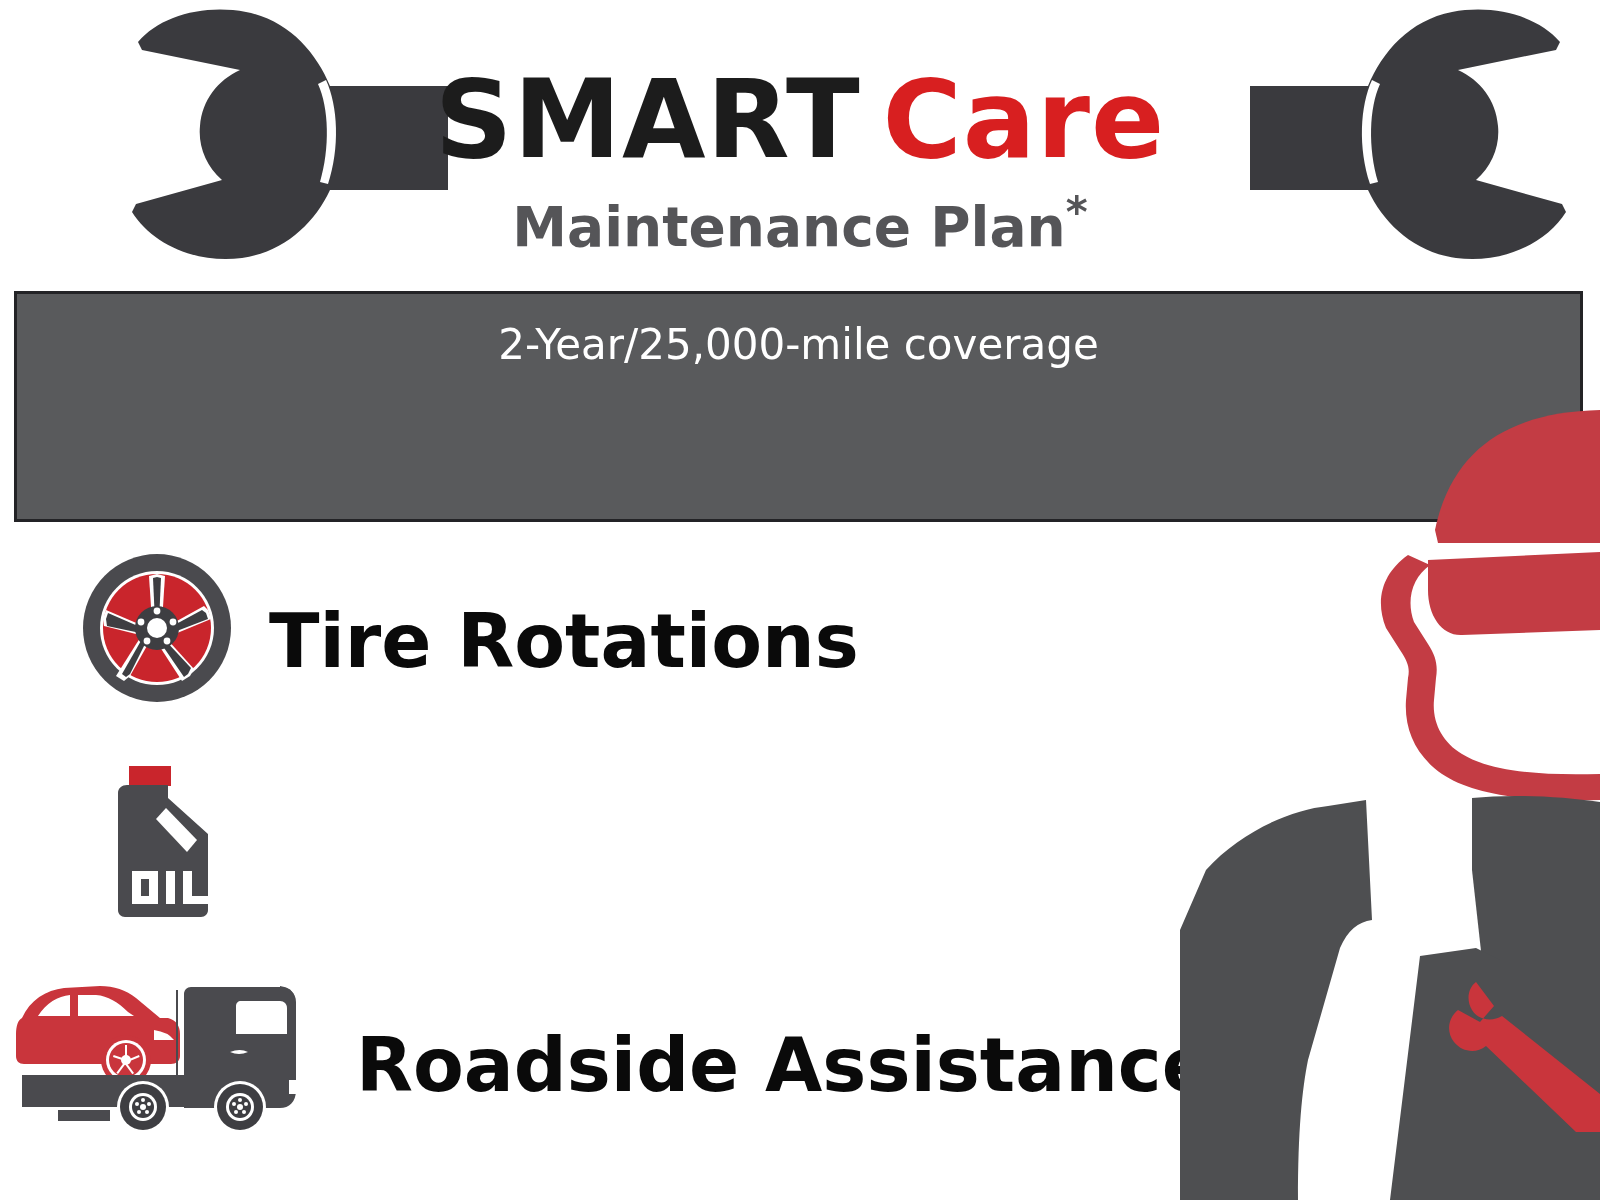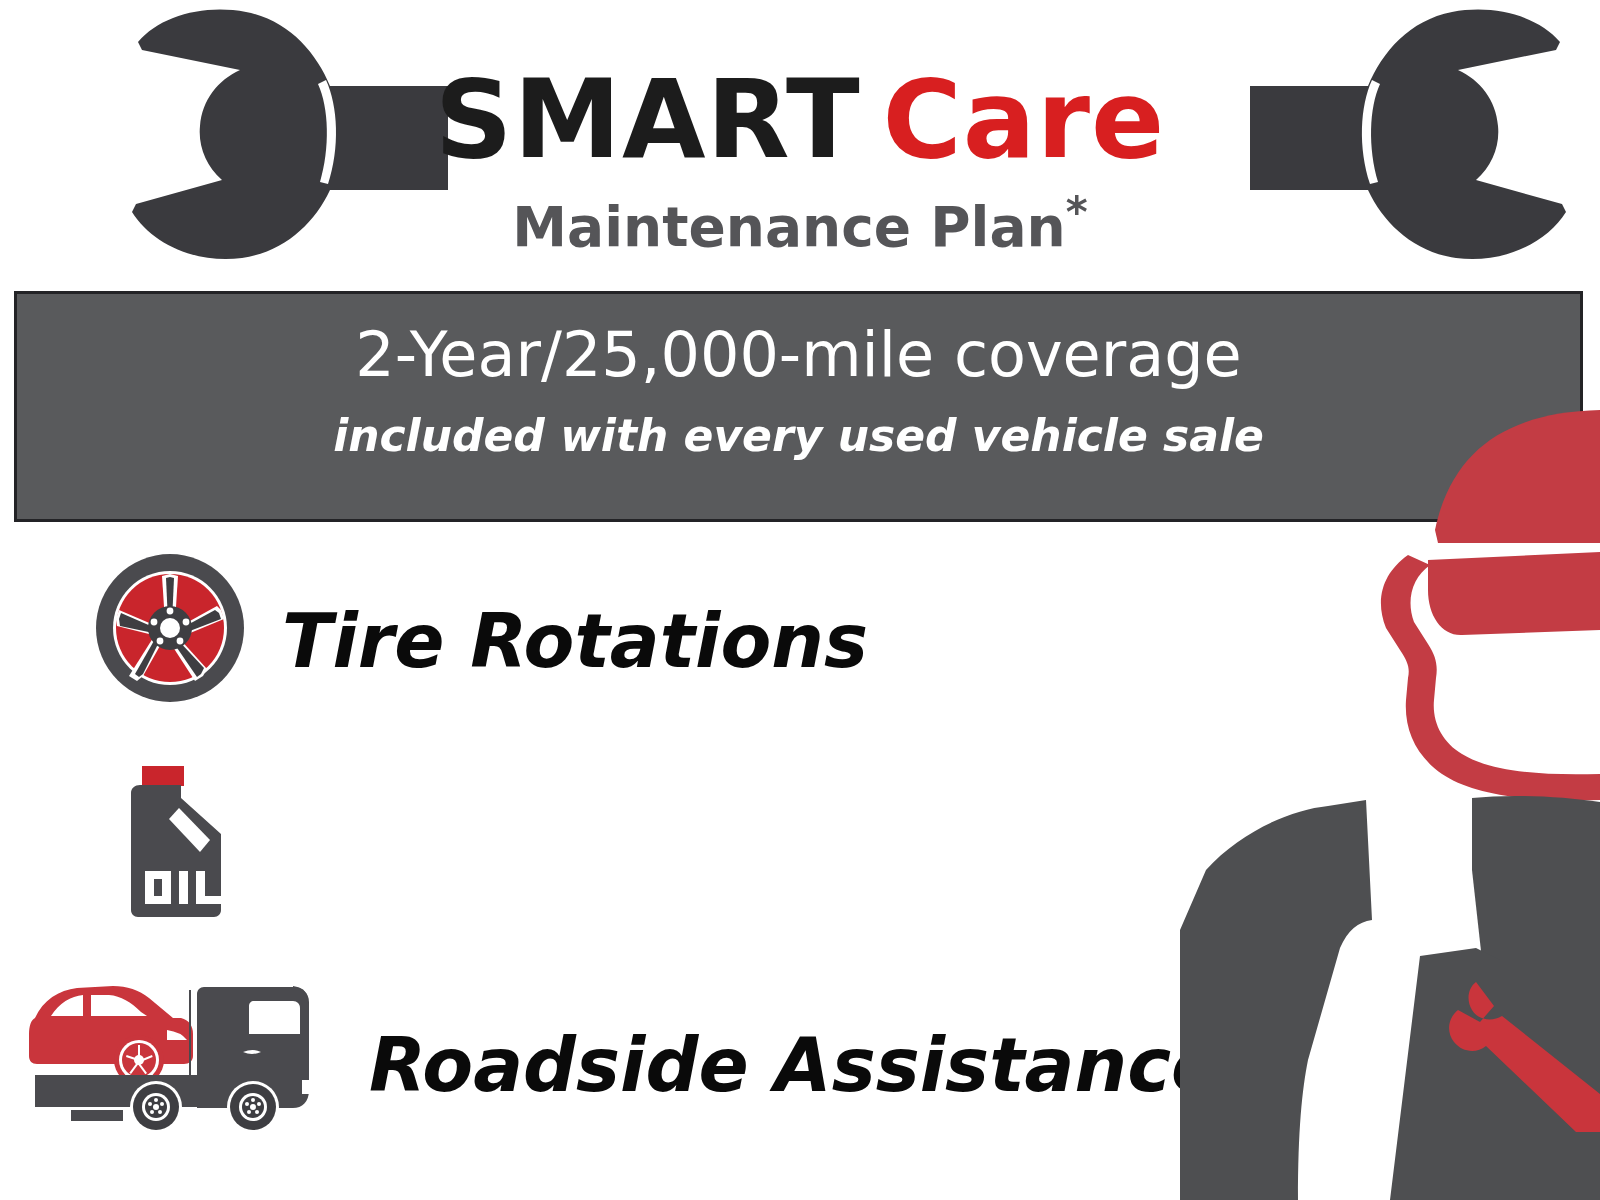--- a/index.html
+++ b/index.html
@@ -78,21 +78,21 @@
     overflow: visible;
     z-index: 3;
   }
   #coverage-headline {
     position: absolute;
     left: 0;
     top: 30px;
     width: 100%;
     text-align: center;
     white-space: nowrap;
-    font-size: 62px;
+    font-size: 42px;
     font-weight: 400;
     color: #ffffff;
     font-family: "DejaVu Sans", sans-serif;
     line-height: 1;
   }
   #coverage-subline {
     position: absolute;
     left: 0;
     top: 120px;
     width: 100%;
@@ -113,25 +113,24 @@
     top: 400px;
     width: 420px;
     height: 800px;
     z-index: 6;
     pointer-events: none;
   }
 
   
   .benefit-row {
     position: absolute;
-    left: 17px;
+    left: 4px;
     width: 1200px;
     height: 200px;
     z-index: 4;
-    font-style: italic;
   }
   #benefit-row-0 { top: 552px; }
   #benefit-row-1 { top: 760px; }
   #benefit-row-2 { top: 960px; }
 
   .benefit-icon {
     position: absolute;
     top: 0;
   }
   .benefit-label {
@@ -211,21 +210,20 @@
     <span>Maintenance Plan</span><span class="asterisk">*</span>
   </div>
 
   <div id="logo-wordmark">
     <span class="word" id="logo-smart">SMART</span><span class="word" id="logo-care">Care</span>
   </div>
 </div>
 
 <div id="coverage-banner">
   <div id="coverage-headline">2-Year/25,000-mile coverage</div>
-  <div id="coverage-subline">included with every used vehicle sale</div>
 </div>
 
 <div class="benefit-row" id="benefit-row-0">
   <svg class="benefit-icon" width="150" height="152" viewBox="0 0 150 152">
     <circle cx="75" cy="76" r="74" fill="#4a4a4e"></circle>
     <circle cx="75" cy="76" r="57" fill="#ffffff"></circle>
     <circle cx="75" cy="76" r="54" fill="#c9252c"></circle>
     <g fill="#ffffff">
       <path d="M75 22 L83 24 L80 70 L70 70 L67 24 Z"></path>
       <path d="M126 58 L129 67 L88 84 L84 75 L122 54 Z"></path>

